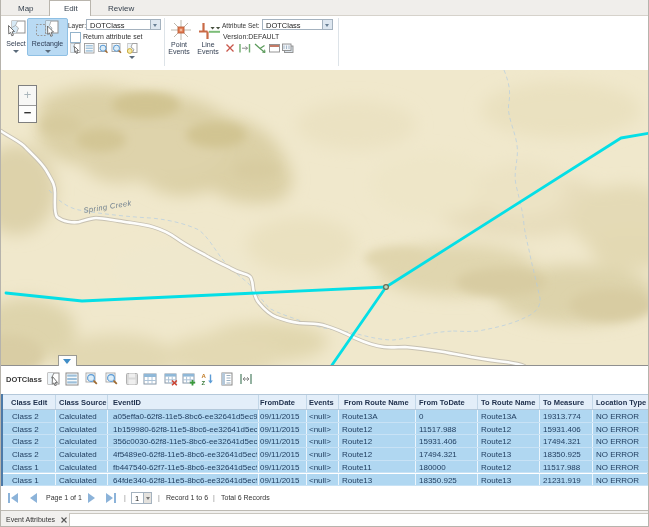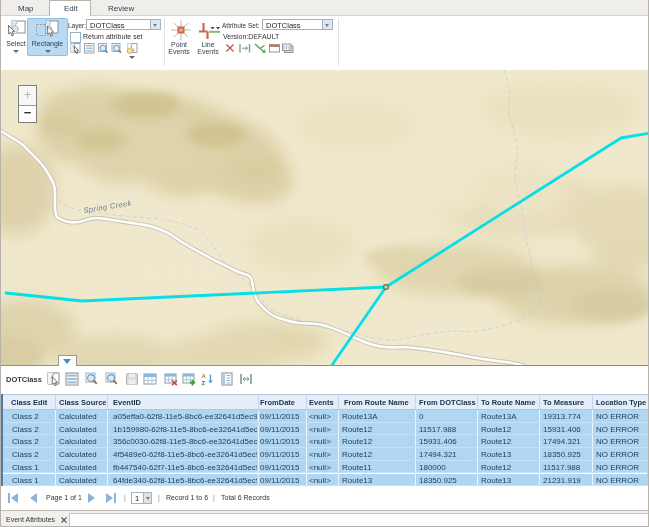--- a/index.html
+++ b/index.html
@@ -301,21 +301,21 @@
   <div id="gridL"></div>
   <div id="gridR"></div>
   <div id="grid">
     <div id="ghead">
       <span class="hc" style="left:8px;">Class Edit</span>
       <span class="hc" style="left:56px;">Class Source</span>
       <span class="hc" style="left:110px;">EventID</span>
       <span class="hc" style="left:257px;">FromDate</span>
       <span class="hc" style="left:306px;">Events</span>
       <span class="hc" style="left:341px;">From Route Name</span>
-      <span class="hc" style="left:416px;">From DOTClass</span>
+      <span class="hc" style="left:416px;">From ToDate</span>
       <span class="hc" style="left:478px;">To Route Name</span>
       <span class="hc" style="left:540px;">To Measure</span>
       <span class="hc" style="left:593px;">Location Type</span>
       <span class="vsep" style="left:52px;background:#c3d7e8;"></span>
       <span class="vsep" style="left:104px;background:#c3d7e8;"></span>
       <span class="vsep" style="left:255px;background:#c3d7e8;"></span>
       <span class="vsep" style="left:303px;background:#c3d7e8;"></span>
       <span class="vsep" style="left:335px;background:#c3d7e8;"></span>
       <span class="vsep" style="left:412px;background:#c3d7e8;"></span>
       <span class="vsep" style="left:474px;background:#c3d7e8;"></span>

